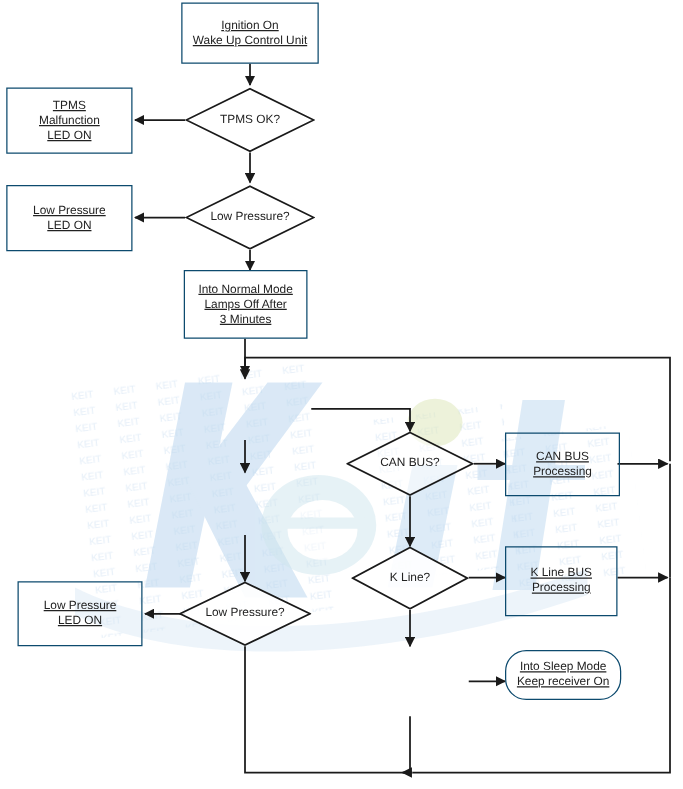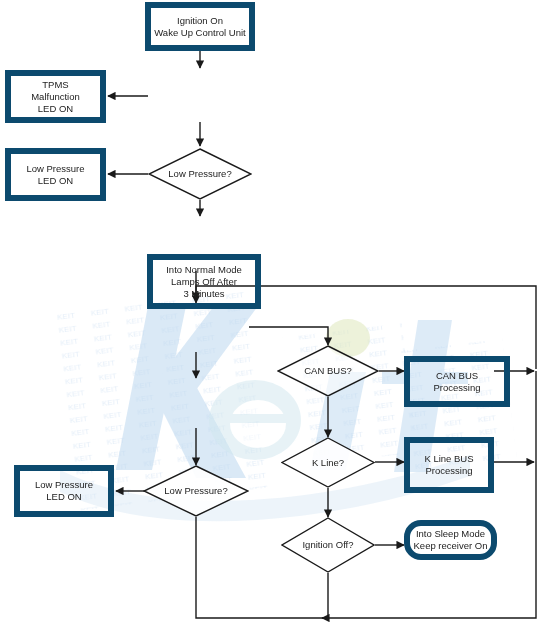--- a/index.html
+++ b/index.html
@@ -40,22 +40,23 @@
     display: flex;
     align-items: center;
     justify-content: center;
     text-align: center;
     font-size: 9.5px;
     line-height: 12px;
     color: #222222;
     white-space: pre-line;
   }
   .proc {
-    border: 6px solid #0c4a6e;
+    border: 1px solid #0c4a6e;
     background: transparent;
+    text-decoration: underline;
   }
   .dec {
     background: transparent;
   }
   .dec .dec-svg {
     position: absolute;
     left: 0; top: 0;
     width: 100%;
     height: 100%;
     z-index: -1;
@@ -168,40 +169,46 @@
 
       <path d="M536 462 L536 371"></path>
     </g>
   </svg>
 
   <div class="node proc" style="left:145px; top:2px; width:110px; height:49px;">
     <span>Ignition On
 Wake Up Control Unit</span>
   </div>
 
+  <div class="node dec" style="left:148px; top:70px; width:104px; height:52px;">
+    <svg class="dec-svg" viewBox="0 0 104 52" preserveAspectRatio="none">
+      <polygon points="52,1 103,26 52,51 1,26" fill="#ffffff" fill-opacity="0.9" stroke="#1a1a1a" stroke-width="1.4"></polygon>
+    </svg>
+    <span class="dec-label">TPMS OK?</span>
+  </div>
 
   <div class="node proc" style="left:5px; top:70px; width:101px; height:53px;align-items:center;">
     <span>TPMS
 Malfunction
 LED ON</span>
   </div>
 
   <div class="node dec" style="left:148px; top:148px; width:104px; height:52px;">
     <svg class="dec-svg" viewBox="0 0 104 52" preserveAspectRatio="none">
       <polygon points="52,1 103,26 52,51 1,26" fill="#ffffff" fill-opacity="0.9" stroke="#1a1a1a" stroke-width="1.4"></polygon>
     </svg>
     <span class="dec-label">Low Pressure?</span>
   </div>
 
   <div class="node proc" style="left:5px; top:148px; width:101px; height:53px;">
     <span>Low Pressure
 LED ON</span>
   </div>
 
-  <div class="node proc" style="left:147px; top:216px; width:114px; height:55px;margin-top:38px;">
+  <div class="node proc" style="left:147px; top:216px; width:99px; height:55px;">
     <span>Into Normal Mode
 Lamps Off After
 3 Minutes</span>
   </div>
 
 
 
   <div class="node dec" style="left:143px; top:465px; width:106px; height:52px;">
     <svg class="dec-svg" viewBox="0 0 106 52" preserveAspectRatio="none">
       <polygon points="53,1 105,26 53,51 1,26" fill="#ffffff" fill-opacity="0.9" stroke="#1a1a1a" stroke-width="1.4"></polygon>
@@ -214,42 +221,36 @@
 LED ON</span>
   </div>
 
   <div class="node dec" style="left:277px; top:345px; width:102px; height:52px;">
     <svg class="dec-svg" viewBox="0 0 102 52" preserveAspectRatio="none">
       <polygon points="51,1 101,26 51,51 1,26" fill="#ffffff" fill-opacity="0.55" stroke="#1a1a1a" stroke-width="1.4"></polygon>
     </svg>
     <span class="dec-label">CAN BUS?</span>
   </div>
 
-  <div class="node proc" style="left:404px; top:356px; width:106px; height:51px;">
+  <div class="node proc" style="left:404px; top:346px; width:92px; height:51px;">
     <span>CAN BUS
 Processing</span>
   </div>
 
   <div class="node dec" style="left:281px; top:437px; width:94px; height:51px;">
     <svg class="dec-svg" viewBox="0 0 94 51" preserveAspectRatio="none">
       <polygon points="47,1 93,25.5 47,50 1,25.5" fill="#ffffff" fill-opacity="0.9" stroke="#1a1a1a" stroke-width="1.4"></polygon>
     </svg>
     <span class="dec-label">K Line?</span>
   </div>
 
   <div class="node proc" style="left:404px; top:437px; width:90px; height:56px;">
     <span>K Line BUS
 Processing</span>
   </div>
 
-  <div class="node dec" style="left:281px; top:517px; width:94px; height:56px;">
-    <svg class="dec-svg" viewBox="0 0 94 56" preserveAspectRatio="none">
-      <polygon points="47,1 93,28 47,55 1,28" fill="#ffffff" fill-opacity="0.9" stroke="#1a1a1a" stroke-width="1.4"></polygon>
-    </svg>
-    <span class="dec-label">Ignition Off?</span>
-  </div>
 
   <div class="node proc" style="left:404px; top:520px; width:93px; height:40px;border-radius:17px;">
     <span>Into Sleep Mode
 Keep receiver On</span>
   </div>
 
 </div>
 
 </body></html>

